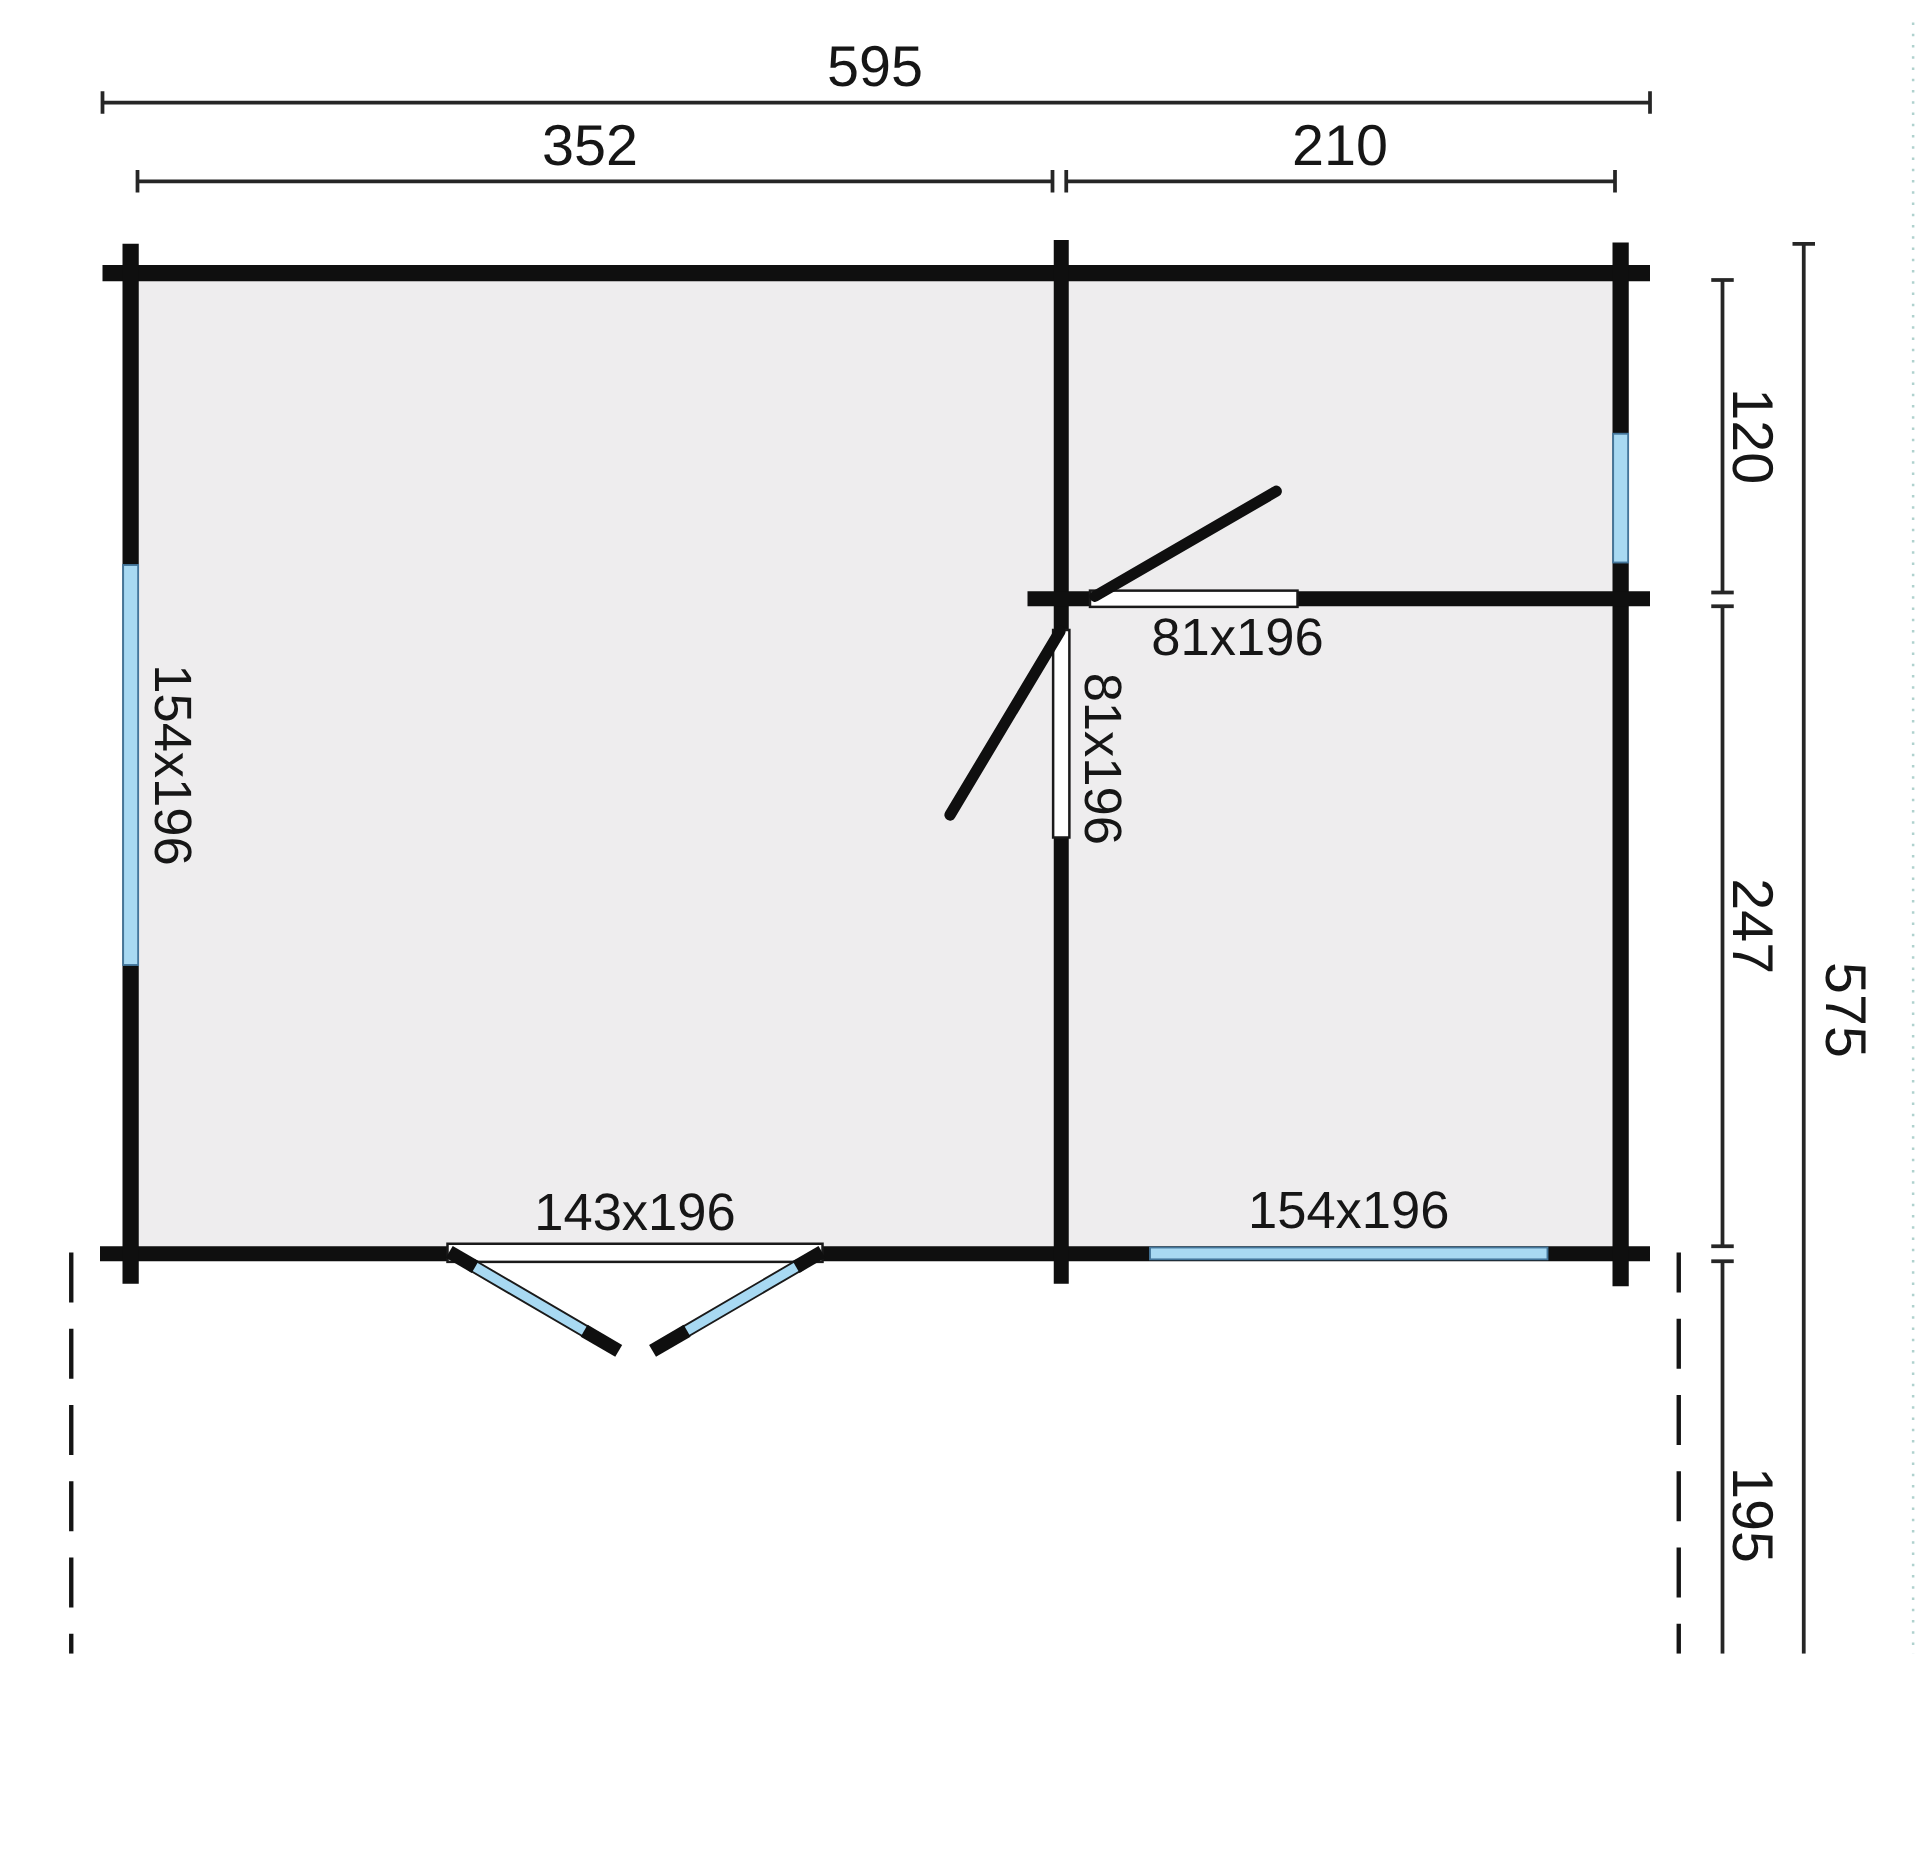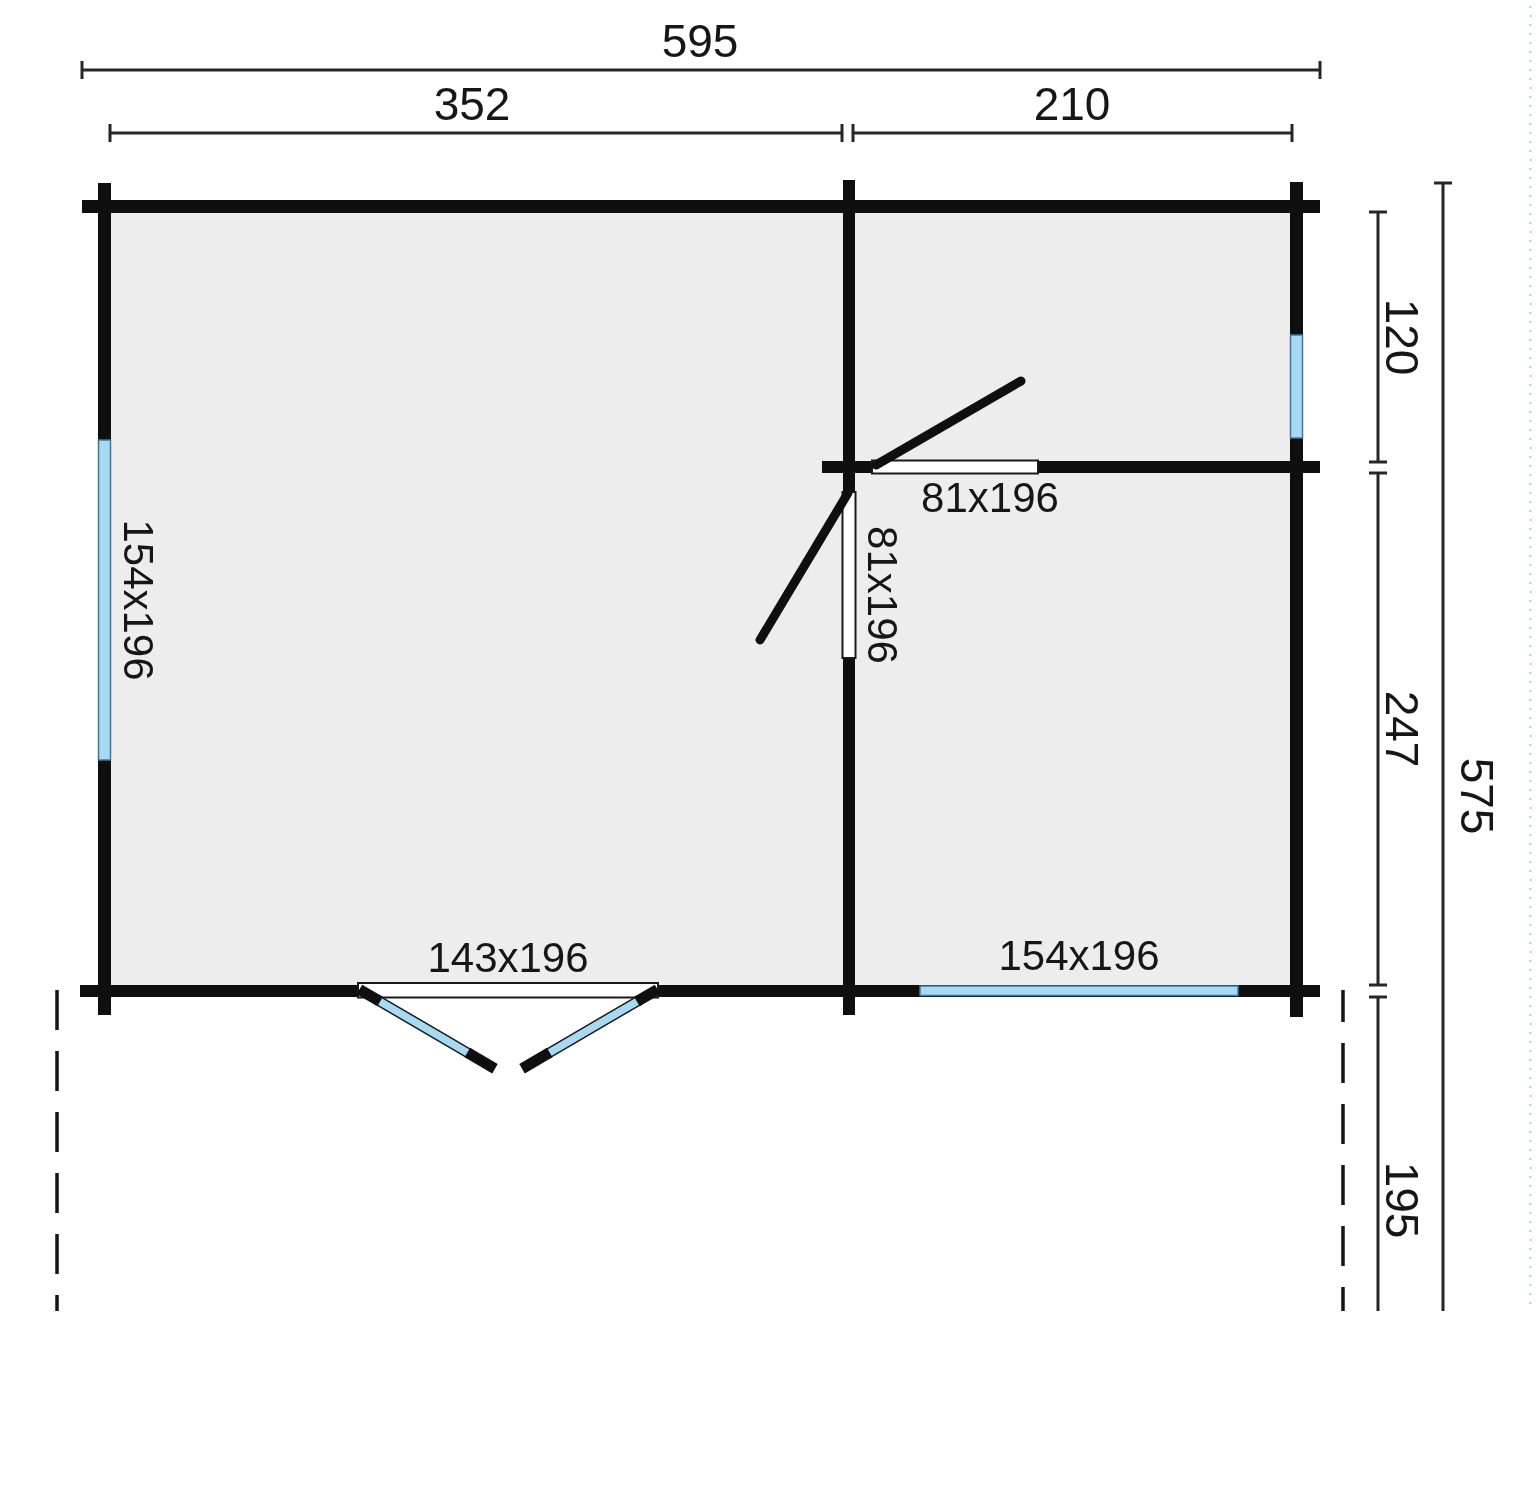--- a/index.html
+++ b/index.html
@@ -2,20 +2,21 @@
 <html><head>
 <meta charset="utf-8">
 <style>
   html,body{margin:0;padding:0;background:#ffffff;}
   .stage{
     position:relative;
     width:1536px;height:1311px;
     background:#ffffff;
     overflow:hidden;
     font-family:"Liberation Sans", sans-serif;
+    margin-top:12px;
   }
   svg{position:absolute;left:0;top:0;}
   text{
     font-family:"Liberation Sans","DejaVu Sans",sans-serif;
     font-weight:500;
   }
   .dim-num{font-size:46px;}
   .size-label{font-size:42px;}
 </style>
 </head>

